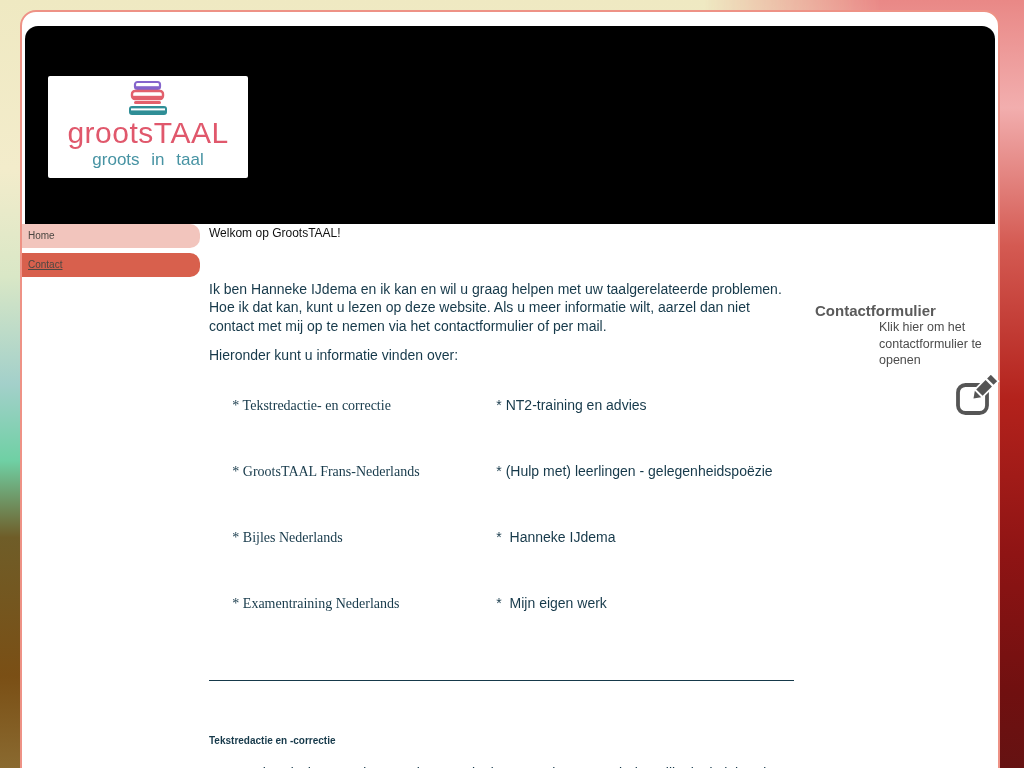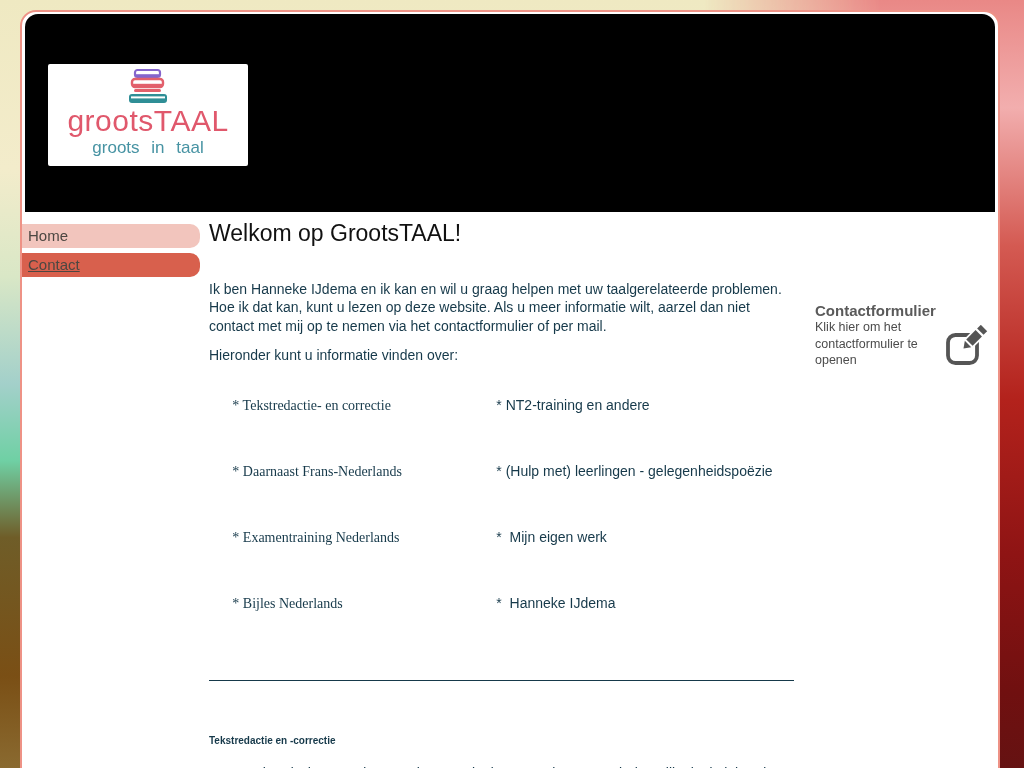--- a/index.html
+++ b/index.html
@@ -15,49 +15,49 @@
         background:linear-gradient(to bottom,
           #e98886 0%, #f2aeae 14%, #d45a52 32%, #b3221c 52%,
           #8f1414 72%, #701010 90%, #651212 100%);
         -webkit-mask-image:linear-gradient(to right, transparent 0%, #000 55%);
         mask-image:linear-gradient(to right, transparent 0%, #000 55%); }
 
   .page { position:absolute; left:20px; top:10px; width:980px; height:1200px;
           background:#fff; border:2px solid #ee9286;
           border-radius:16px 16px 0 0; padding:3px; }
 
-  .header { position:absolute; left:3px; right:3px; top:2px; height:198px;
+  .header { position:absolute; left:3px; right:3px; top:14px; height:198px;
             background:#000; border-radius:13px 13px 0 0; }
 
   .logo { position:absolute; left:23px; top:50px; width:200px; height:102px;
           background:#fff; border-radius:2px; text-align:center; cursor:pointer; }
   .logo svg { display:block; margin:4px auto 0; }
   .logo-name { font-size:30px; color:#e0586c; letter-spacing:.5px; line-height:30px; }
   .logo-tagline { font-size:17px; color:#4793a3; word-spacing:7px; line-height:24px; }
 
   .nav-item { position:absolute; left:0; width:178px; height:24px;
-              border-radius:0 10px 10px 0; font-size:15px; color:#4c4742;
+              border-radius:0 10px 10px 0; font-size:10px; color:#4c4742;
               line-height:24px; padding-left:6px; cursor:pointer; }
   .nav-home { top:212px; background:#f2c5bd; }
   .nav-contact { top:241px; background:#d8604d;text-decoration:underline; }
 
   main { position:absolute; left:187px; top:204px; width:585px;
          color:#16394a; font-size:14px; line-height:18.6px; }
-  main h1 { font-size:23px; font-weight:400; color:#111; margin:8px 0 37px; }
+  main h1 { font-size:12px; font-weight:400; color:#111; margin:8px 0 37px; }
   main p { margin:0 0 11px; }
   p.intro { margin-bottom:11px; }
   p.list-intro { margin-bottom:12px; }
   .topic-row { line-height:19px; margin-bottom:9px; white-space:pre; }
   .topic-left { display:inline-block; width:264px;font-family:Liberation Serif, serif; }
   main hr { border:none; border-top:1px solid #16394a; margin:48px 0 0; }
   main h2 { font-size:10px; font-weight:700; margin:51px 0 13px; }
 
   aside { position:absolute; left:793px; top:290px; width:186px; }
   aside h3 { font-size:15px; font-weight:700; color:#5a5a5a; }
-  .aside-row { display:flex; align-items:flex-start; cursor:pointer; }
+  .aside-row { display:flex; align-items:flex-end; cursor:pointer;flex-direction:column; }
   .aside-text { width:122px; font-size:12.5px; line-height:16.5px; color:#4c4c4c; }
   .aside-icon { margin-left:8px; margin-top:6px; }
 </style>
 </head>
 <body>
 
 <div class="bg"></div>
 <div class="bg-right"></div>
 
 <div class="page">
@@ -82,30 +82,30 @@
     <div class="nav-item nav-home">Home</div>
     <div class="nav-item nav-contact">Contact</div>
   </nav>
 
   <main>
     <h1>Welkom op GrootsTAAL!</h1>
     <p class="intro">Ik ben Hanneke IJdema en ik kan en wil u graag helpen met uw taalgerelateerde problemen. Hoe ik dat kan, kunt u lezen op deze website. Als u meer informatie wilt, aarzel dan niet contact met mij op te nemen via het contactformulier of per mail.</p>
     <p class="list-intro">Hieronder kunt u informatie vinden over:</p>
 
     <div class="topic-row">
-      <span class="topic-left">* Tekstredactie- en correctie</span><span>* NT2-training en andere</span>
+      <span class="topic-left">* Tekstredactie- en correctie</span><span>* NT2-training en advies</span>
     </div>
     <div class="topic-row">
-      <span class="topic-left">* Daarnaast Frans-Nederlands</span><span>* (Hulp met) leerlingen - gelegenheidspoëzie</span>
+      <span class="topic-left">* GrootsTAAL Frans-Nederlands</span><span>* (Hulp met) leerlingen - gelegenheidspoëzie</span>
+    </div>
+    <div class="topic-row">
+      <span class="topic-left">* Bijles Nederlands</span><span>*  Hanneke IJdema</span>
     </div>
     <div class="topic-row">
       <span class="topic-left">* Examentraining Nederlands</span><span>*  Mijn eigen werk</span>
-    </div>
-    <div class="topic-row">
-      <span class="topic-left">* Bijles Nederlands</span><span>*  Hanneke IJdema</span>
     </div>
 
     <hr>
 
     <h2>Tekstredactie en -correctie</h2>
     <p>Om een boodschap goed over te brengen is de vorm minstens zo belangrijk als de inhoud. Omdat ik 17 jaar als eerstegraads docent Nederlands werkzaam ben geweest, heb ik heel wat teksten onder ogen gekregen en was het mijn taak om leerlingen te wijzen op wat ze goed en fout deden in onder andere formulering, spelling en structuur. Daarnaast leerde ik hun aantrekkelijke en goed opgebouwde teksten te schrijven.</p>
 
   </main>
 
   <aside>

